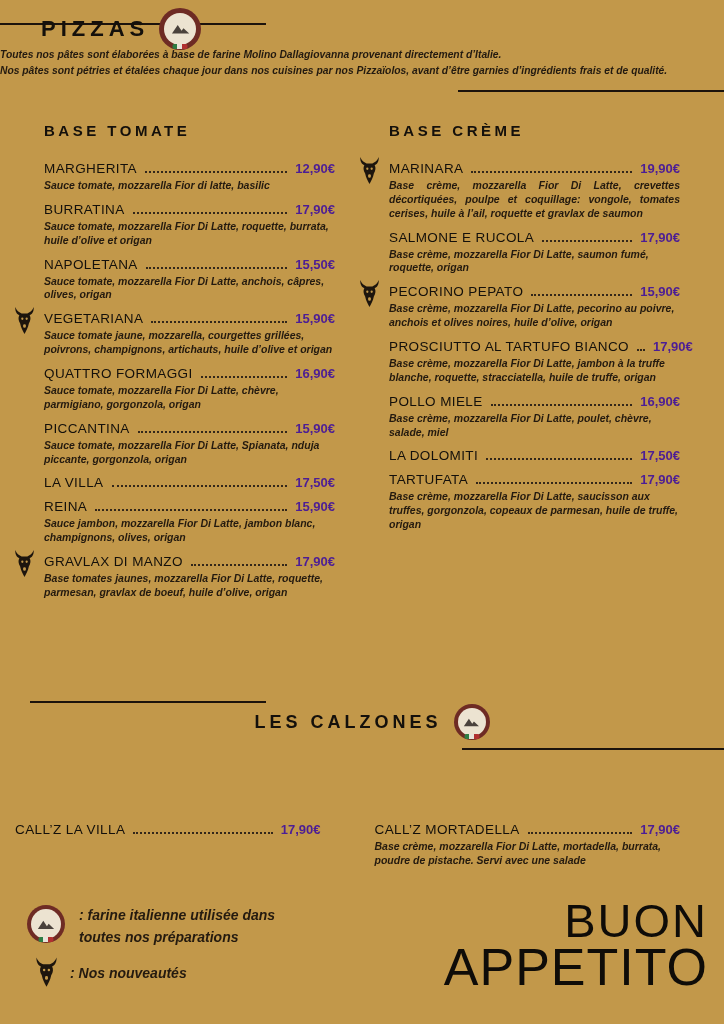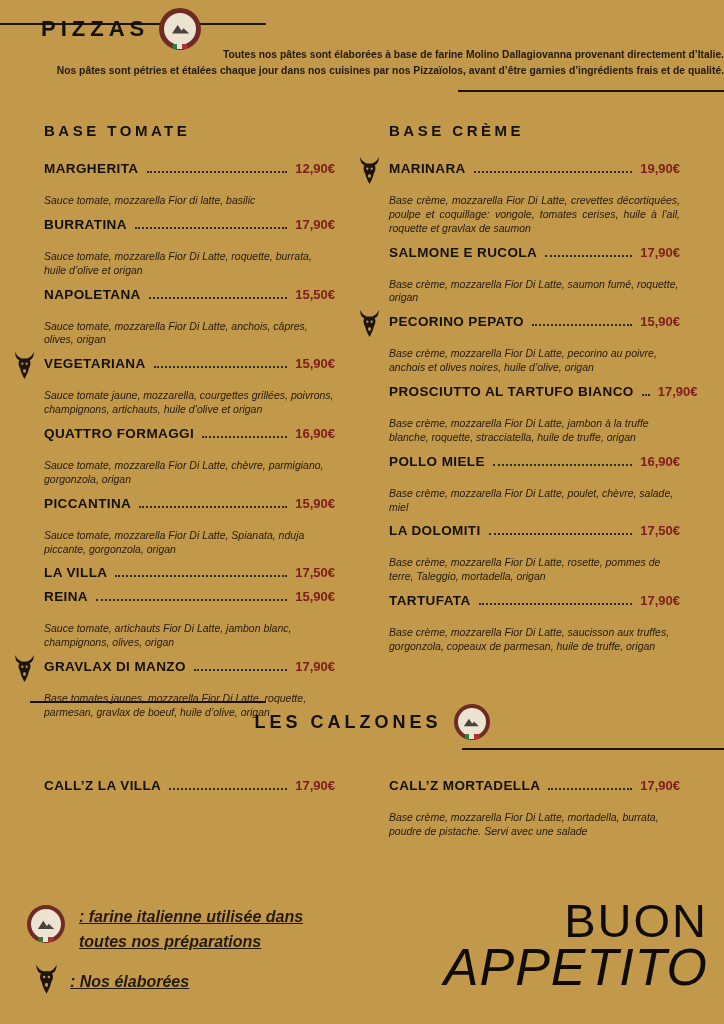--- a/index.html
+++ b/index.html
@@ -26,21 +26,21 @@
   .header-row {
     position: absolute; top: 8px; left: 16px; width: 100%;
     display: flex; justify-content: flex-start; align-items: center;
     gap: 10px; padding-left: 25px;
   }
   .page-title {
     font-size: 22px; font-weight: bold; letter-spacing: 5px; color: #14100b;
   }
   .intro {
     position: absolute; top: 47px; left: 0; right: 0;
-    text-align: right; font-size: 10.3px; font-weight: bold; 
+    text-align: left; font-size: 10.3px; font-weight: bold; font-style: italic;
     line-height: 1.6; color: #231a10;
   }
 
   
   .badge { position: relative; display: inline-block; border-radius: 50%; background: #6e2b24; flex: none; }
   .badge-42 { width: 42px; height: 42px; }
   .badge-36 { width: 36px; height: 36px; }
   .badge-38 { width: 38px; height: 38px; }
   .badge-inner {
     position: absolute; inset: 5px; border-radius: 50%;
@@ -53,68 +53,68 @@
     background: linear-gradient(90deg, #2e7d43 0 33%, #e8e4da 33% 66%, #b03030 66% 100%);
   }
   .badge svg { width: 60%; height: auto; }
 
   
   .menu-grid, .calzones-grid {
     position: absolute; left: 0; right: 0;
     display: flex; gap: 54px; padding: 0 44px;
   }
   .menu-grid { top: 122px; }
-  .calzones-grid { top: 778px; }
+  .calzones-grid { top: 822px; padding-left: 15px; }
   .menu-col { flex: 1; min-width: 0; }
   .col-heading {
     text-align: left; font-size: 15px; font-weight: bold;
     letter-spacing: 3.5px; color: #14100b; margin-bottom: 22px;
   }
   .item { position: relative; margin-bottom: 9px; }
   .item-head { display: flex; align-items: baseline; }
   .item-name {
-    font-size: 13.5px; font-weight: bold; letter-spacing: 0.4px;
+    font-size: 13.5px; font-weight: normal; letter-spacing: 0.4px;
     white-space: nowrap; color: #14100b;
   }
   .leader {
     flex: 1; border-bottom: 2px dotted #33271a;
     margin: 0 8px; align-self: flex-end; margin-bottom: 3px; min-width: 8px;
   }
-  .item-price { font-size: 13px; font-weight: bold; white-space: nowrap; color: #7f1d1d; }
+  .item-price { font-size: 13px; font-weight: bold; white-space: nowrap; color: #4c1d95; }
   .item-desc {
-    font-size: 10.5px; font-weight: normal; font-style: italic;
-    line-height: 1.32; margin-top: 18px; color: #241a0f;
+    font-size: 10.5px; font-weight: bold; font-style: italic;
+    line-height: 1.32; margin-top: 3px; color: #241a0f;
   }
   .item-desc.justify { text-align: justify; }
   .new-icon { position: absolute; left: -32px; top: -5px; width: 25px; height: 29px; display: none; }
   .item.new .new-icon { display: block; }
   .new-icon svg, .legend-bull svg { width: 100%; height: 100%; }
 
   .calzones-head {
     position: absolute; top: 704px; left: 0; width: 100%;
     display: flex; justify-content: center; align-items: center; gap: 12px;
     padding-left: 20px;
   }
   .calzones-title { font-size: 18px; font-weight: bold; letter-spacing: 4px; color: #14100b; }
 
   
   .legend { position: absolute; left: 27px; top: 905px; width: 320px; }
   .legend-row { display: flex; align-items: flex-start; }
   .legend-row + .legend-row { margin-top: 8px; }
   .legend-text {
-    font-size: 16px; font-weight: bold; font-style: italic;
-    line-height: 1.55; margin-left: 14px; color: #241a0f; max-width: 230px; text-decoration: underline;
+    font-size: 14px; font-weight: bold; font-style: italic;
+    line-height: 1.55; margin-left: 14px; color: #241a0f; max-width: 230px;
   }
   .legend-bull { width: 27px; height: 32px; margin-left: 6px; flex: none; }
   .legend-row-2 .legend-text { margin-top: 7px; margin-left: 10px; }
 
   
   .footer { position: absolute; right: 16px; top: 897px; text-align: right; color: #0f0c08; }
   .footer-line1 { font-size: 47px; letter-spacing: 2px; line-height: 1.0; }
-  .footer-line2 { font-size: 52px; font-style: italic; letter-spacing: 1px; line-height: 0.92; }
+  .footer-line2 { font-size: 52px; letter-spacing: 1px; line-height: 0.92; }
 </style>
 </head>
 <body>
 
 <svg width="0" height="0" style="position:absolute">
   <defs>
     <g id="bull-glyph">
       <path fill="#1d150d" d="M3 1 C5 5.5, 7 6, 9.2 7.2 L14.8 7.2 C17 6, 19 5.5, 21 1 C21 6.2, 19 8, 17 9 C18.2 11.2, 18 14, 16.2 16.8 C15.4 20.8, 13.8 23.8, 12 27 C10.2 23.8, 8.6 20.8, 7.8 16.8 C6 14, 5.8 11.2, 7 9 C5 8, 3 6.2, 3 1 Z"></path>
       <circle cx="9.9" cy="12.3" r="1.1" fill="#c2984a"></circle>
       <circle cx="14.1" cy="12.3" r="1.1" fill="#c2984a"></circle>
@@ -219,21 +219,21 @@
       <span class="item-price">17,50€</span>
     </div>
   </div>
           <div class="item">
 
     <div class="item-head">
       <span class="item-name">REINA</span>
       <span class="leader"></span>
       <span class="item-price">15,90€</span>
     </div>
-    <div class="item-desc">Sauce tomate, artichauts Fior Di Latte, jambon blanc, champignons, olives, origan</div>
+    <div class="item-desc">Sauce jambon, mozzarella Fior Di Latte, jambon blanc, champignons, olives, origan</div>
   </div>
           <div class="item new">
     <span class="new-icon">
       <svg viewBox="0 0 24 28">
                 <use href="#bull-glyph"></use>
               </svg>
     </span>
     <div class="item-head">
       <span class="item-name">GRAVLAX DI MANZO</span>
       <span class="leader"></span>
@@ -299,21 +299,20 @@
     </div>
     <div class="item-desc">Base crème, mozzarella Fior Di Latte, poulet, chèvre, salade, miel</div>
   </div>
           <div class="item">
 
     <div class="item-head">
       <span class="item-name">LA DOLOMITI</span>
       <span class="leader"></span>
       <span class="item-price">17,50€</span>
     </div>
-    <div class="item-desc">Base crème, mozzarella Fior Di Latte, rosette, pommes de terre, Taleggio, mortadella, origan</div>
   </div>
           <div class="item">
 
     <div class="item-head">
       <span class="item-name">TARTUFATA</span>
       <span class="leader"></span>
       <span class="item-price">17,90€</span>
     </div>
     <div class="item-desc">Base crème, mozzarella Fior Di Latte, saucisson aux truffes, gorgonzola, copeaux de parmesan, huile de truffe, origan</div>
   </div>
@@ -374,21 +373,21 @@
         <span class="badge-flag"></span>
       </span>
       <span class="legend-text">:  farine italienne utilisée dans toutes nos préparations</span>
     </div>
     <div class="legend-row legend-row-2">
       <span class="legend-bull">
         <svg viewBox="0 0 24 28">
             <use href="#bull-glyph"></use>
           </svg>
       </span>
-      <span class="legend-text">: Nos élaborées</span>
+      <span class="legend-text">: Nos nouveautés</span>
     </div>
   </div>
 
   <div class="footer">
     <div class="footer-line1">BUON</div>
     <div class="footer-line2">APPETITO</div>
   </div>
 
 </div>
 

